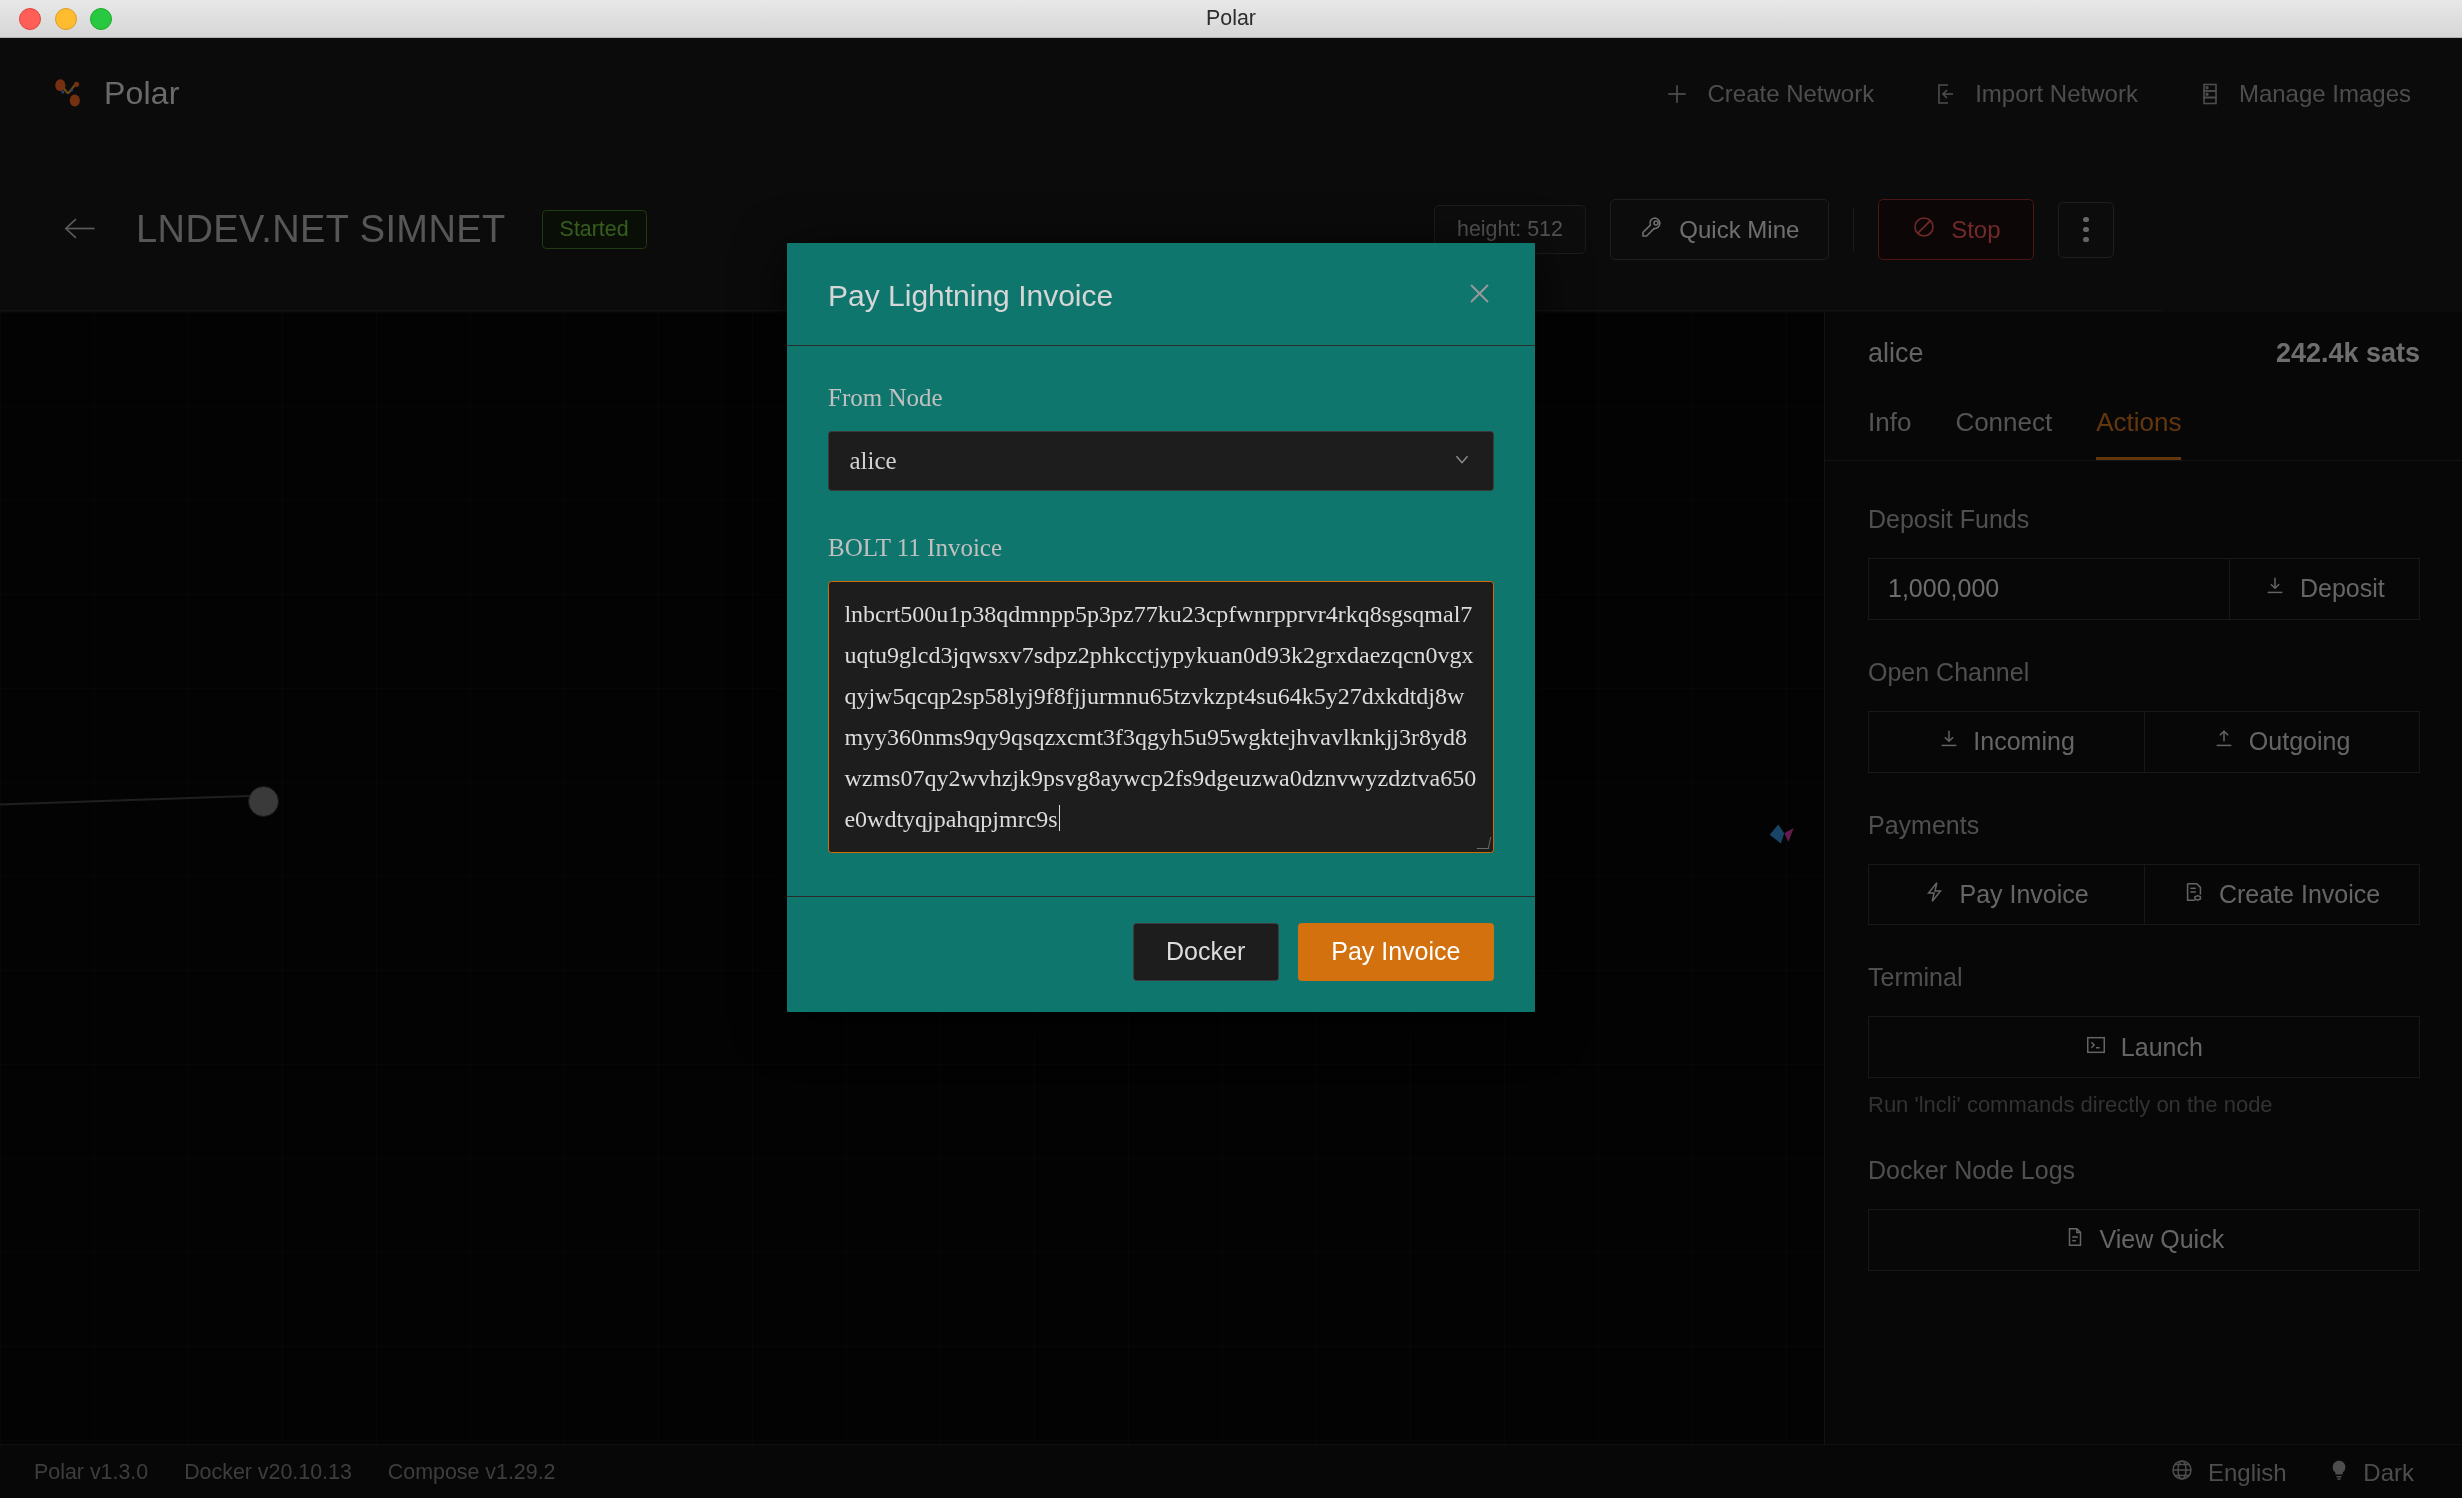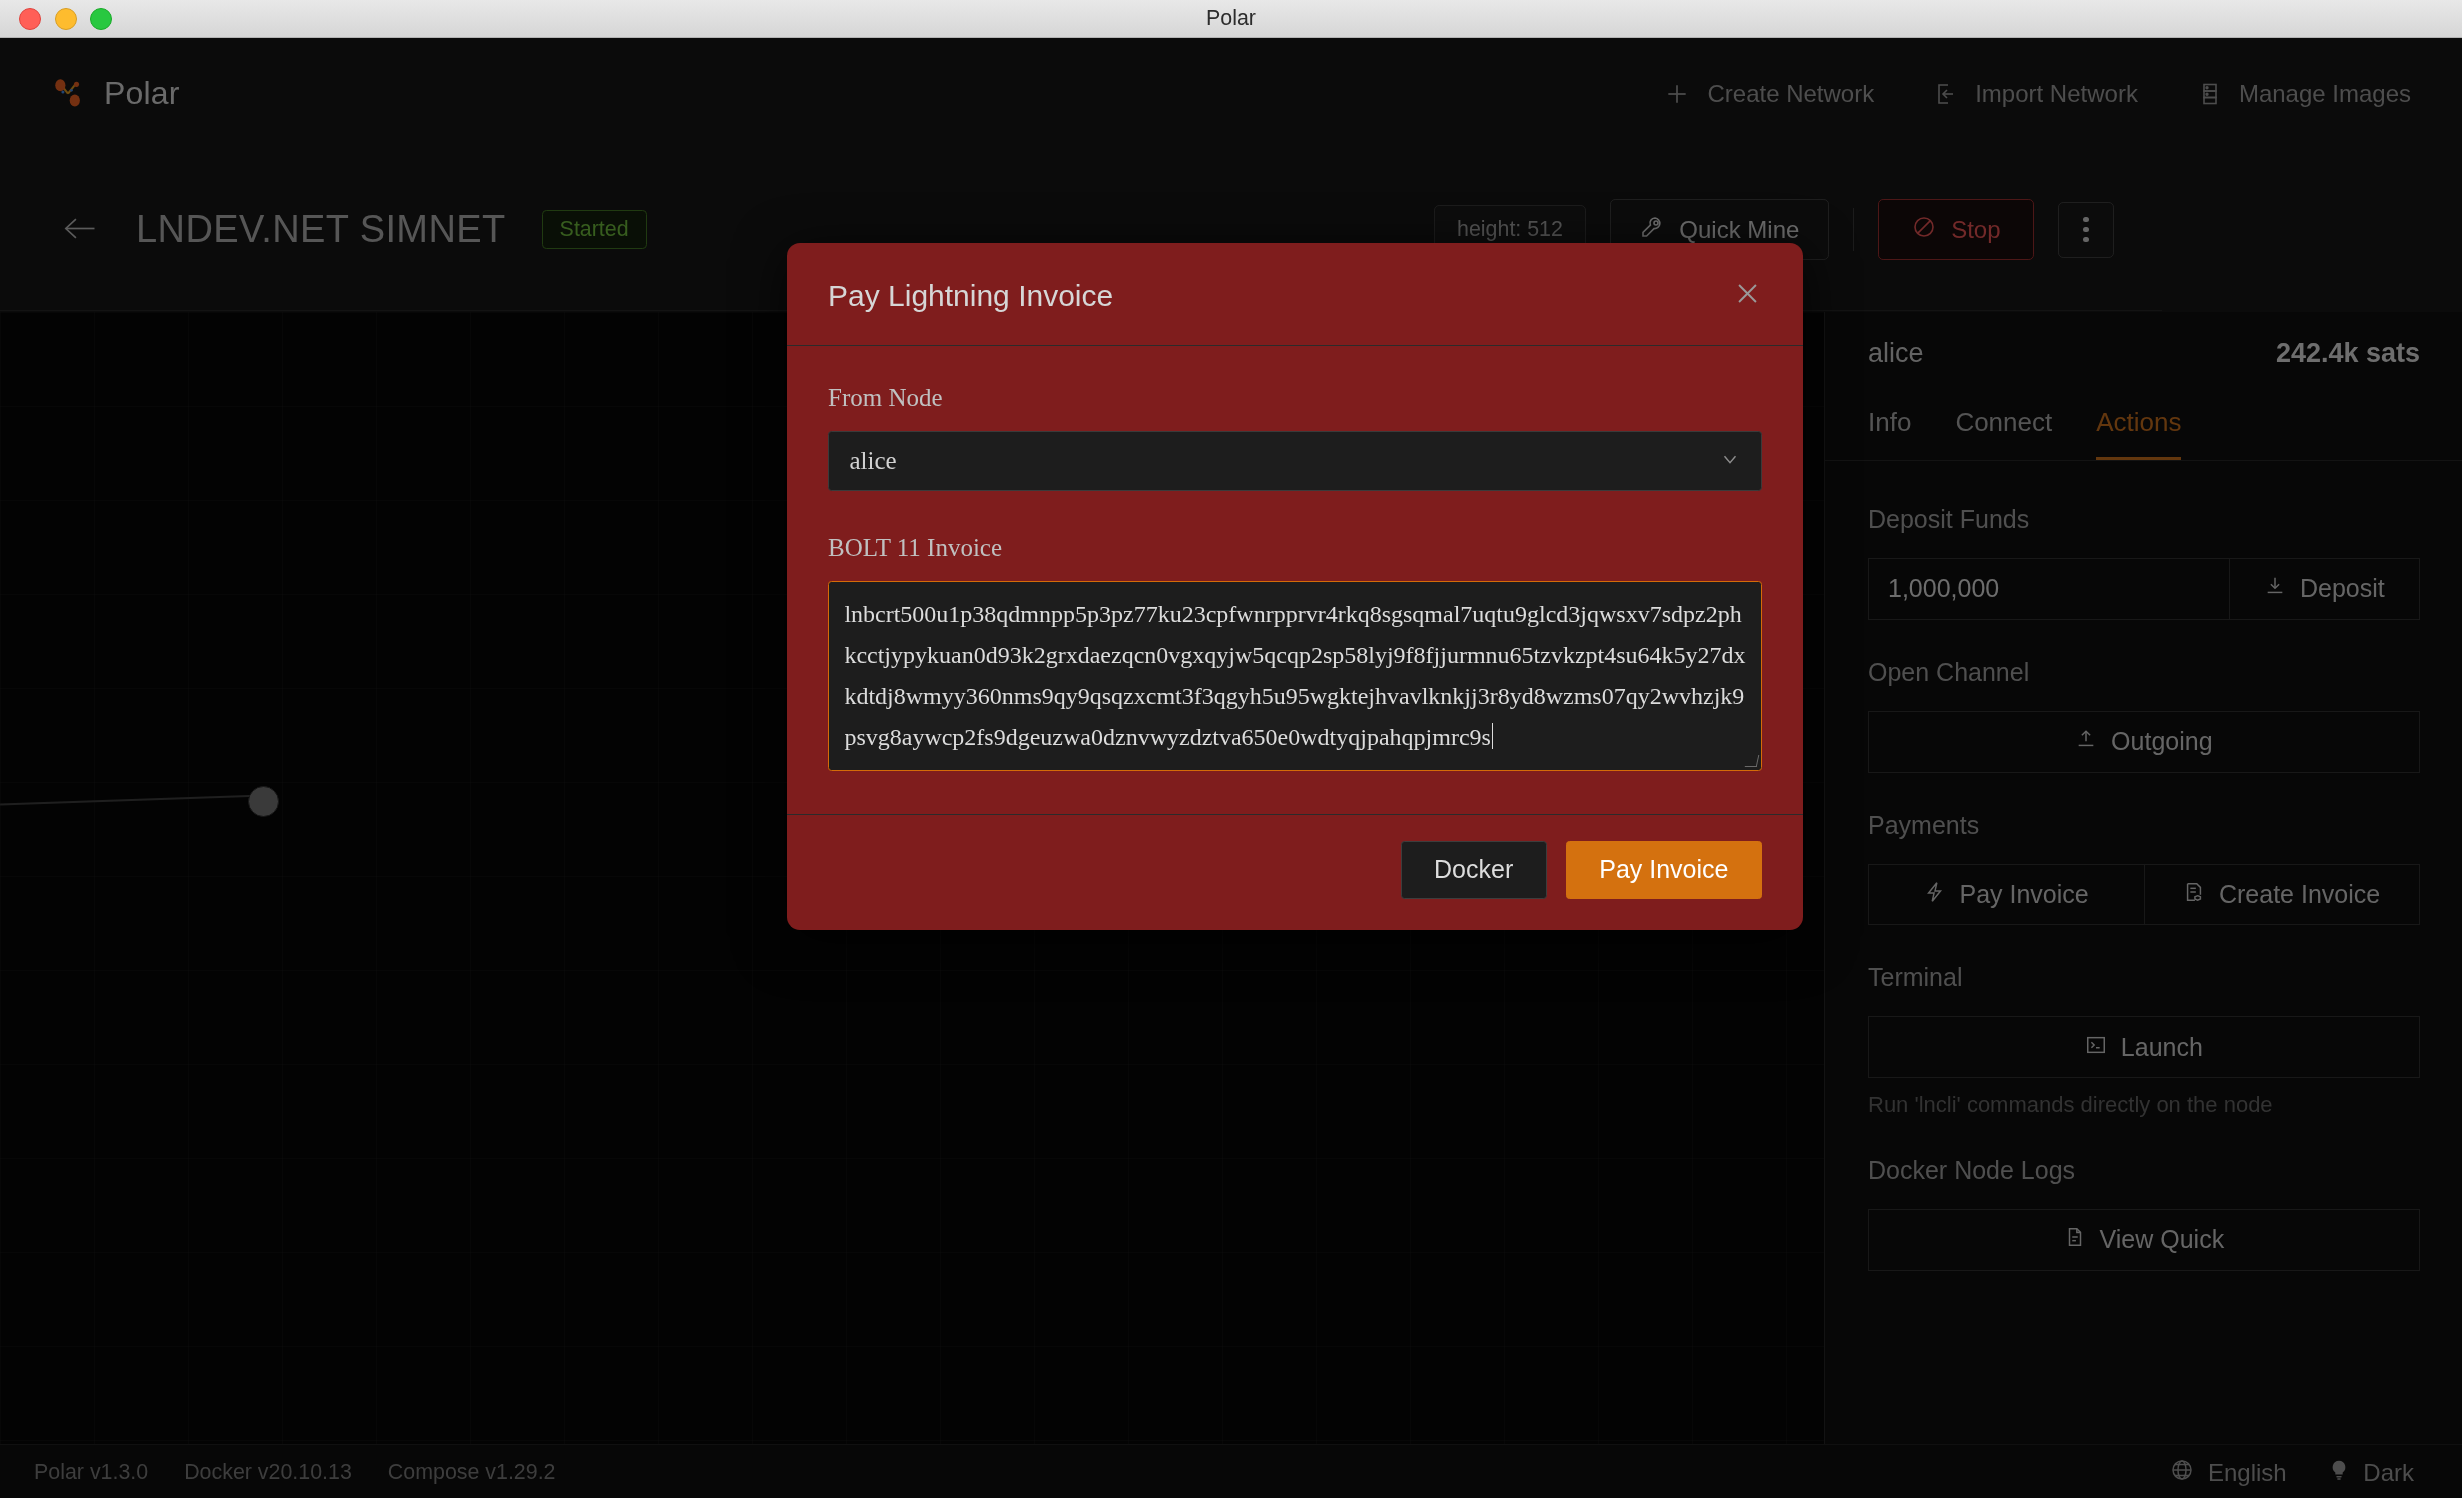--- a/index.html
+++ b/index.html
@@ -163,22 +163,22 @@
     display: flex; align-items: center; gap: 13.7px;
     font-size: 24px; color: #8c8c8c; cursor: pointer;
   }
 
   
   .modal-mask {
     position: absolute; left: 0; top: 0; width: 2462px; height: 1461px;
     background: rgba(0,0,0,.45);
   }
   .modal {
-    position: absolute; left: 787px; top: 205px; width: 1016px;
-    background: #7f1d1d; border-radius: 13px;
+    position: absolute; left: 787px; top: 205px; width: 748px;
+    background: #0f766e; border-radius: 1px;
     box-shadow: 0 10.3px 51px rgba(0,0,0,.75);
     overflow: hidden;
   }
   .modal-head {
     display: flex; align-items: center; justify-content: space-between;
     padding: 36px 41px 31px 41px; border-bottom: 0.9px solid #2b2b2b;
   }
   .modal-title { font-size: 30px; color: #d6d6d6; }
   .modal-close { color: #9a9a9a; cursor: pointer; font-size: 32.5px; line-height: 1; }
   .modal-body { padding: 38px 41px 43px 41px; font-family: Liberation Serif, serif; }
@@ -362,20 +362,30 @@
               </svg>
             </span>
             <span>Deposit</span>
           </div>
         </div>
       </div>
 
       <div class="sb-group">
         <div class="sb-label">Open Channel</div>
         <div class="split-row">
+          <div class="sb-btn">
+            <span>
+              <svg width="22" height="22" viewBox="0 0 24 24" fill="none" stroke="#b9b9b9" stroke-width="1.6">
+                <path d="M12 3v11"></path>
+                  <path d="M7.5 10L12 14.5 16.5 10"></path>
+                  <path d="M4 19h16"></path>
+              </svg>
+            </span>
+            <span>Incoming</span>
+          </div>
           <div class="sb-btn">
             <span>
               <svg width="22" height="22" viewBox="0 0 24 24" fill="none" stroke="#b9b9b9" stroke-width="1.6">
                 <path d="M12 14.5V3.5"></path>
                   <path d="M7.5 8L12 3.5 16.5 8"></path>
                   <path d="M4 19h16"></path>
               </svg>
             </span>
             <span>Outgoing</span>
           </div>

